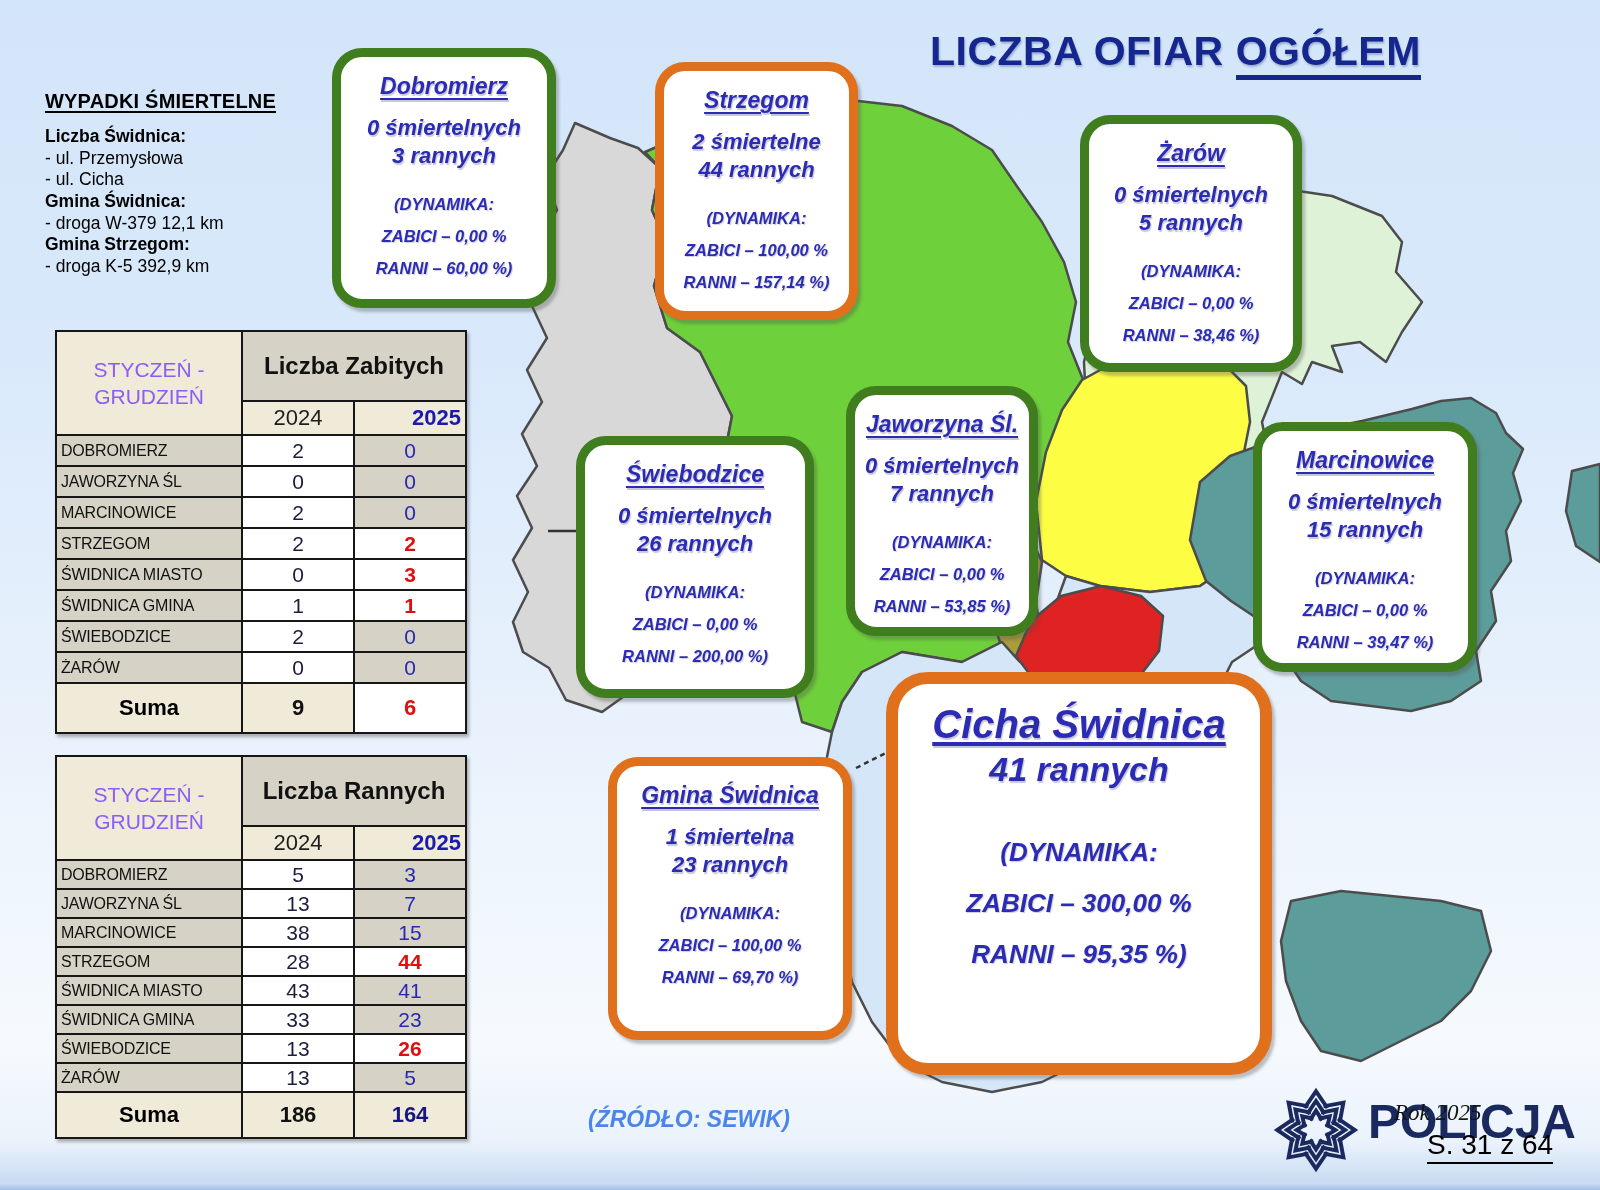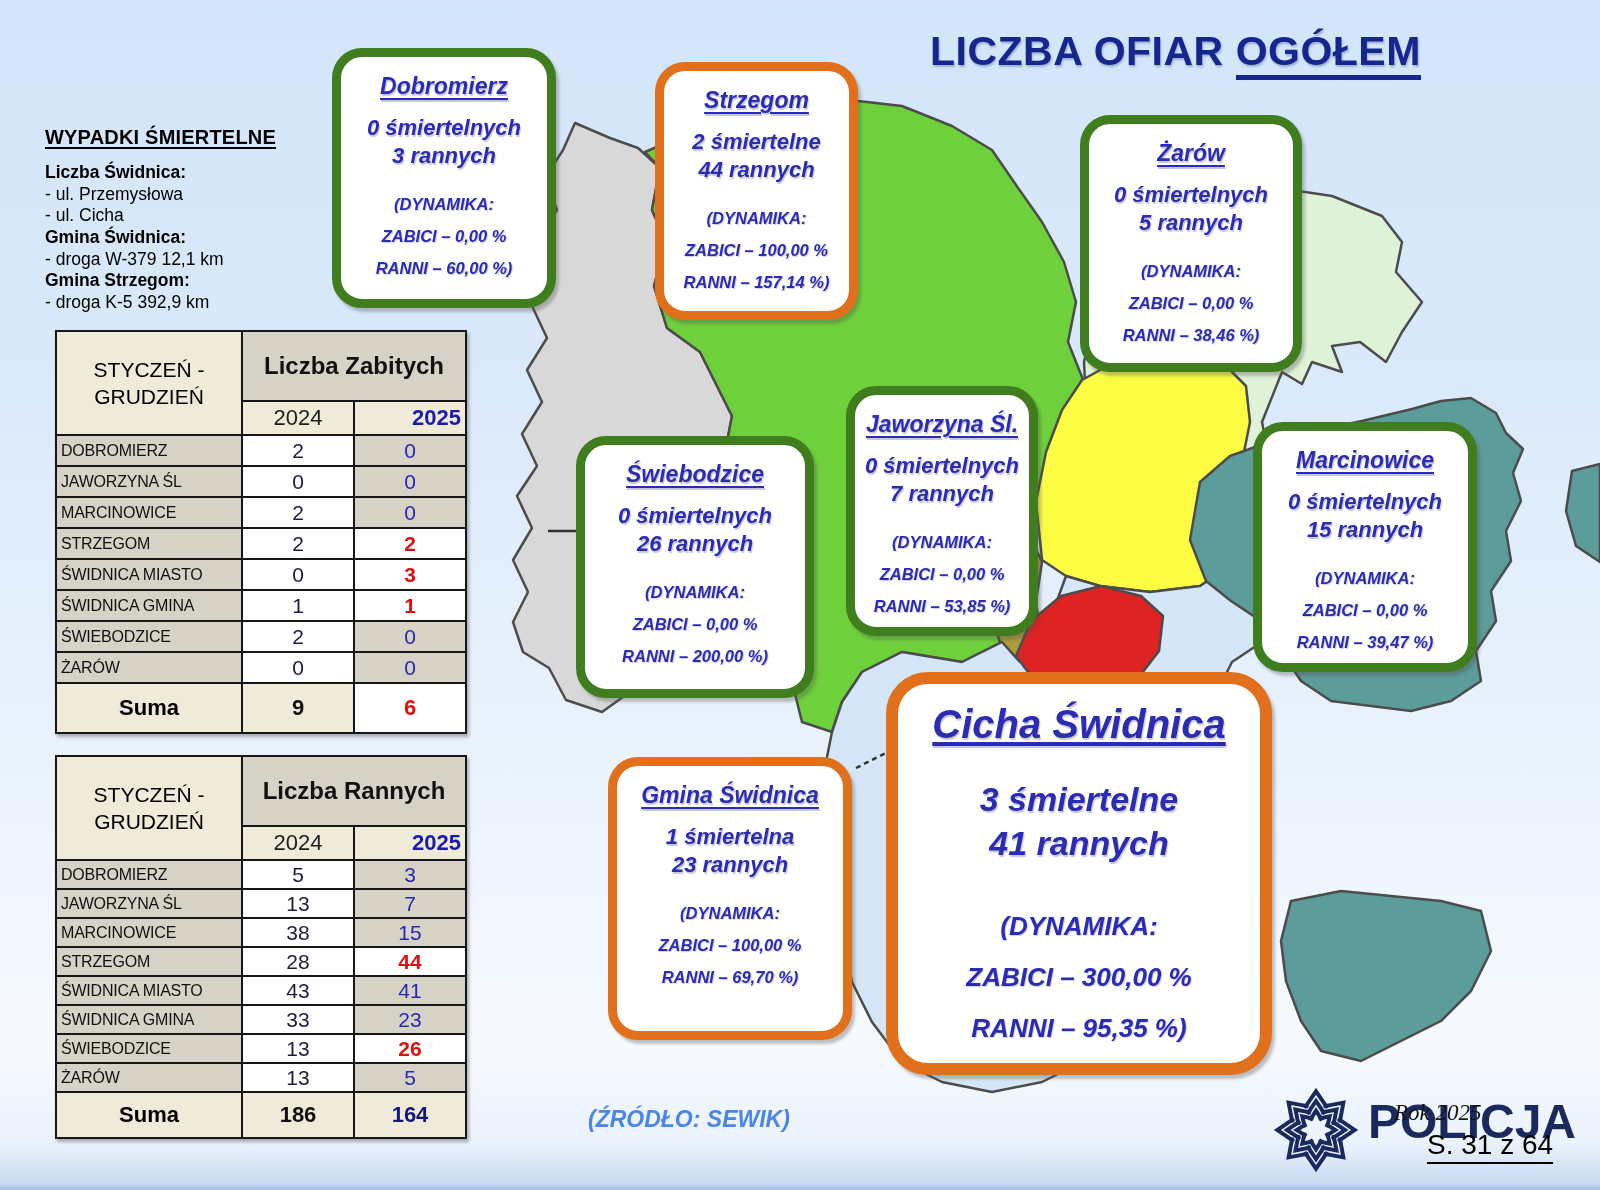--- a/index.html
+++ b/index.html
@@ -16,28 +16,28 @@
   .connector{stroke:#333;stroke-width:2.5;}
   .dashed{stroke-dasharray:5 4;}
   
   .main-title{position:absolute;left:930px;top:28px;z-index:5;
     font-size:41px;font-weight:800;color:#15278e;letter-spacing:.5px;
     text-shadow:1px 2px 2px rgba(90,110,160,.45);white-space:nowrap;}
   .main-title .u{border-bottom:5px solid #15278e;padding-bottom:1px;}
   
   .fatal{position:absolute;left:45px;top:90px;width:310px;z-index:5;color:#000;}
   .fatal-heading{font-size:20px;font-weight:bold;text-decoration:underline;
-    text-underline-offset:3px;margin-bottom:13px;letter-spacing:.2px;margin-top:36px;}
+    text-underline-offset:3px;margin-bottom:13px;letter-spacing:.2px;}
   .fatal-line{font-size:17.5px;line-height:1.24;}
   .fatal-line.b{font-weight:bold;}
   
   .stat-table{position:absolute;z-index:5;border-collapse:collapse;
     box-shadow:2px 3px 3px rgba(70,70,70,.4);background:#fff;}
   .stat-table td{border:2px solid #161616;padding:0 4px;}
-  .stat-table .period{background:#f0ebd8;font-size:21px;text-align:center;color:#000000;line-height:1.3;}
+  .stat-table .period{background:#f0ebd8;font-size:21px;text-align:center;color:#8b5cf6;line-height:1.3;}
   .stat-table .metric{background:#d6d2c6;font-size:24px;font-weight:bold;text-align:center;color:#111;}
   .stat-table .year{background:#f0ebd8;font-size:22px;text-align:center;color:#1d1d1d;}
   .stat-table .year.curr{color:#1a1aae;font-weight:bold;text-align:right;}
   .stat-table .lbl{background:#d6d2c6;font-size:16px;color:#111;letter-spacing:-.2px;}
   .stat-table .v{text-align:center;font-size:21px;background:#fff;color:#1c1c3c;}
   .stat-table .v.down{color:#2828b2;background:#d6d2c6;}
   .stat-table .v.up{color:#e00f0f;font-weight:bold;background:#fff;}
   .stat-table .sum-lbl{background:#f0ebd8;font-size:22px;font-weight:bold;text-align:center;color:#000;}
   .stat-table .sum-v{background:#f0ebd8;font-size:22px;font-weight:bold;text-align:center;color:#111;}
   .stat-table .sum-v.red{background:#fff;color:#e00f0f;}
@@ -295,21 +295,20 @@
     <div class="c-title">Gmina Świdnica</div>
     <div class="c-stat first">1 śmiertelna</div>
     <div class="c-stat">23 rannych</div>
     <div class="c-dyn first">(DYNAMIKA:</div>
     <div class="c-dyn">ZABICI – 100,00 %</div>
     <div class="c-dyn">RANNI – 69,70 %)</div>
   </div>
 
   <div class="callout orange big" style="left:886px;top:672px;width:386px;height:403px;">
     <div class="c-title">Cicha Świdnica</div>
-    <div class="c-stat first">3 śmiertelne</div>
     <div class="c-stat">41 rannych</div>
     <div class="c-dyn first">(DYNAMIKA:</div>
     <div class="c-dyn">ZABICI – 300,00 %</div>
     <div class="c-dyn">RANNI – 95,35 %)</div>
   </div>
 
   <div class="source-note">(ŹRÓDŁO: SEWIK)</div>
 
   <svg class="police-star" viewBox="0 0 100 100">
     <g stroke="#1b2a5e" stroke-width="4.5" fill="none">

